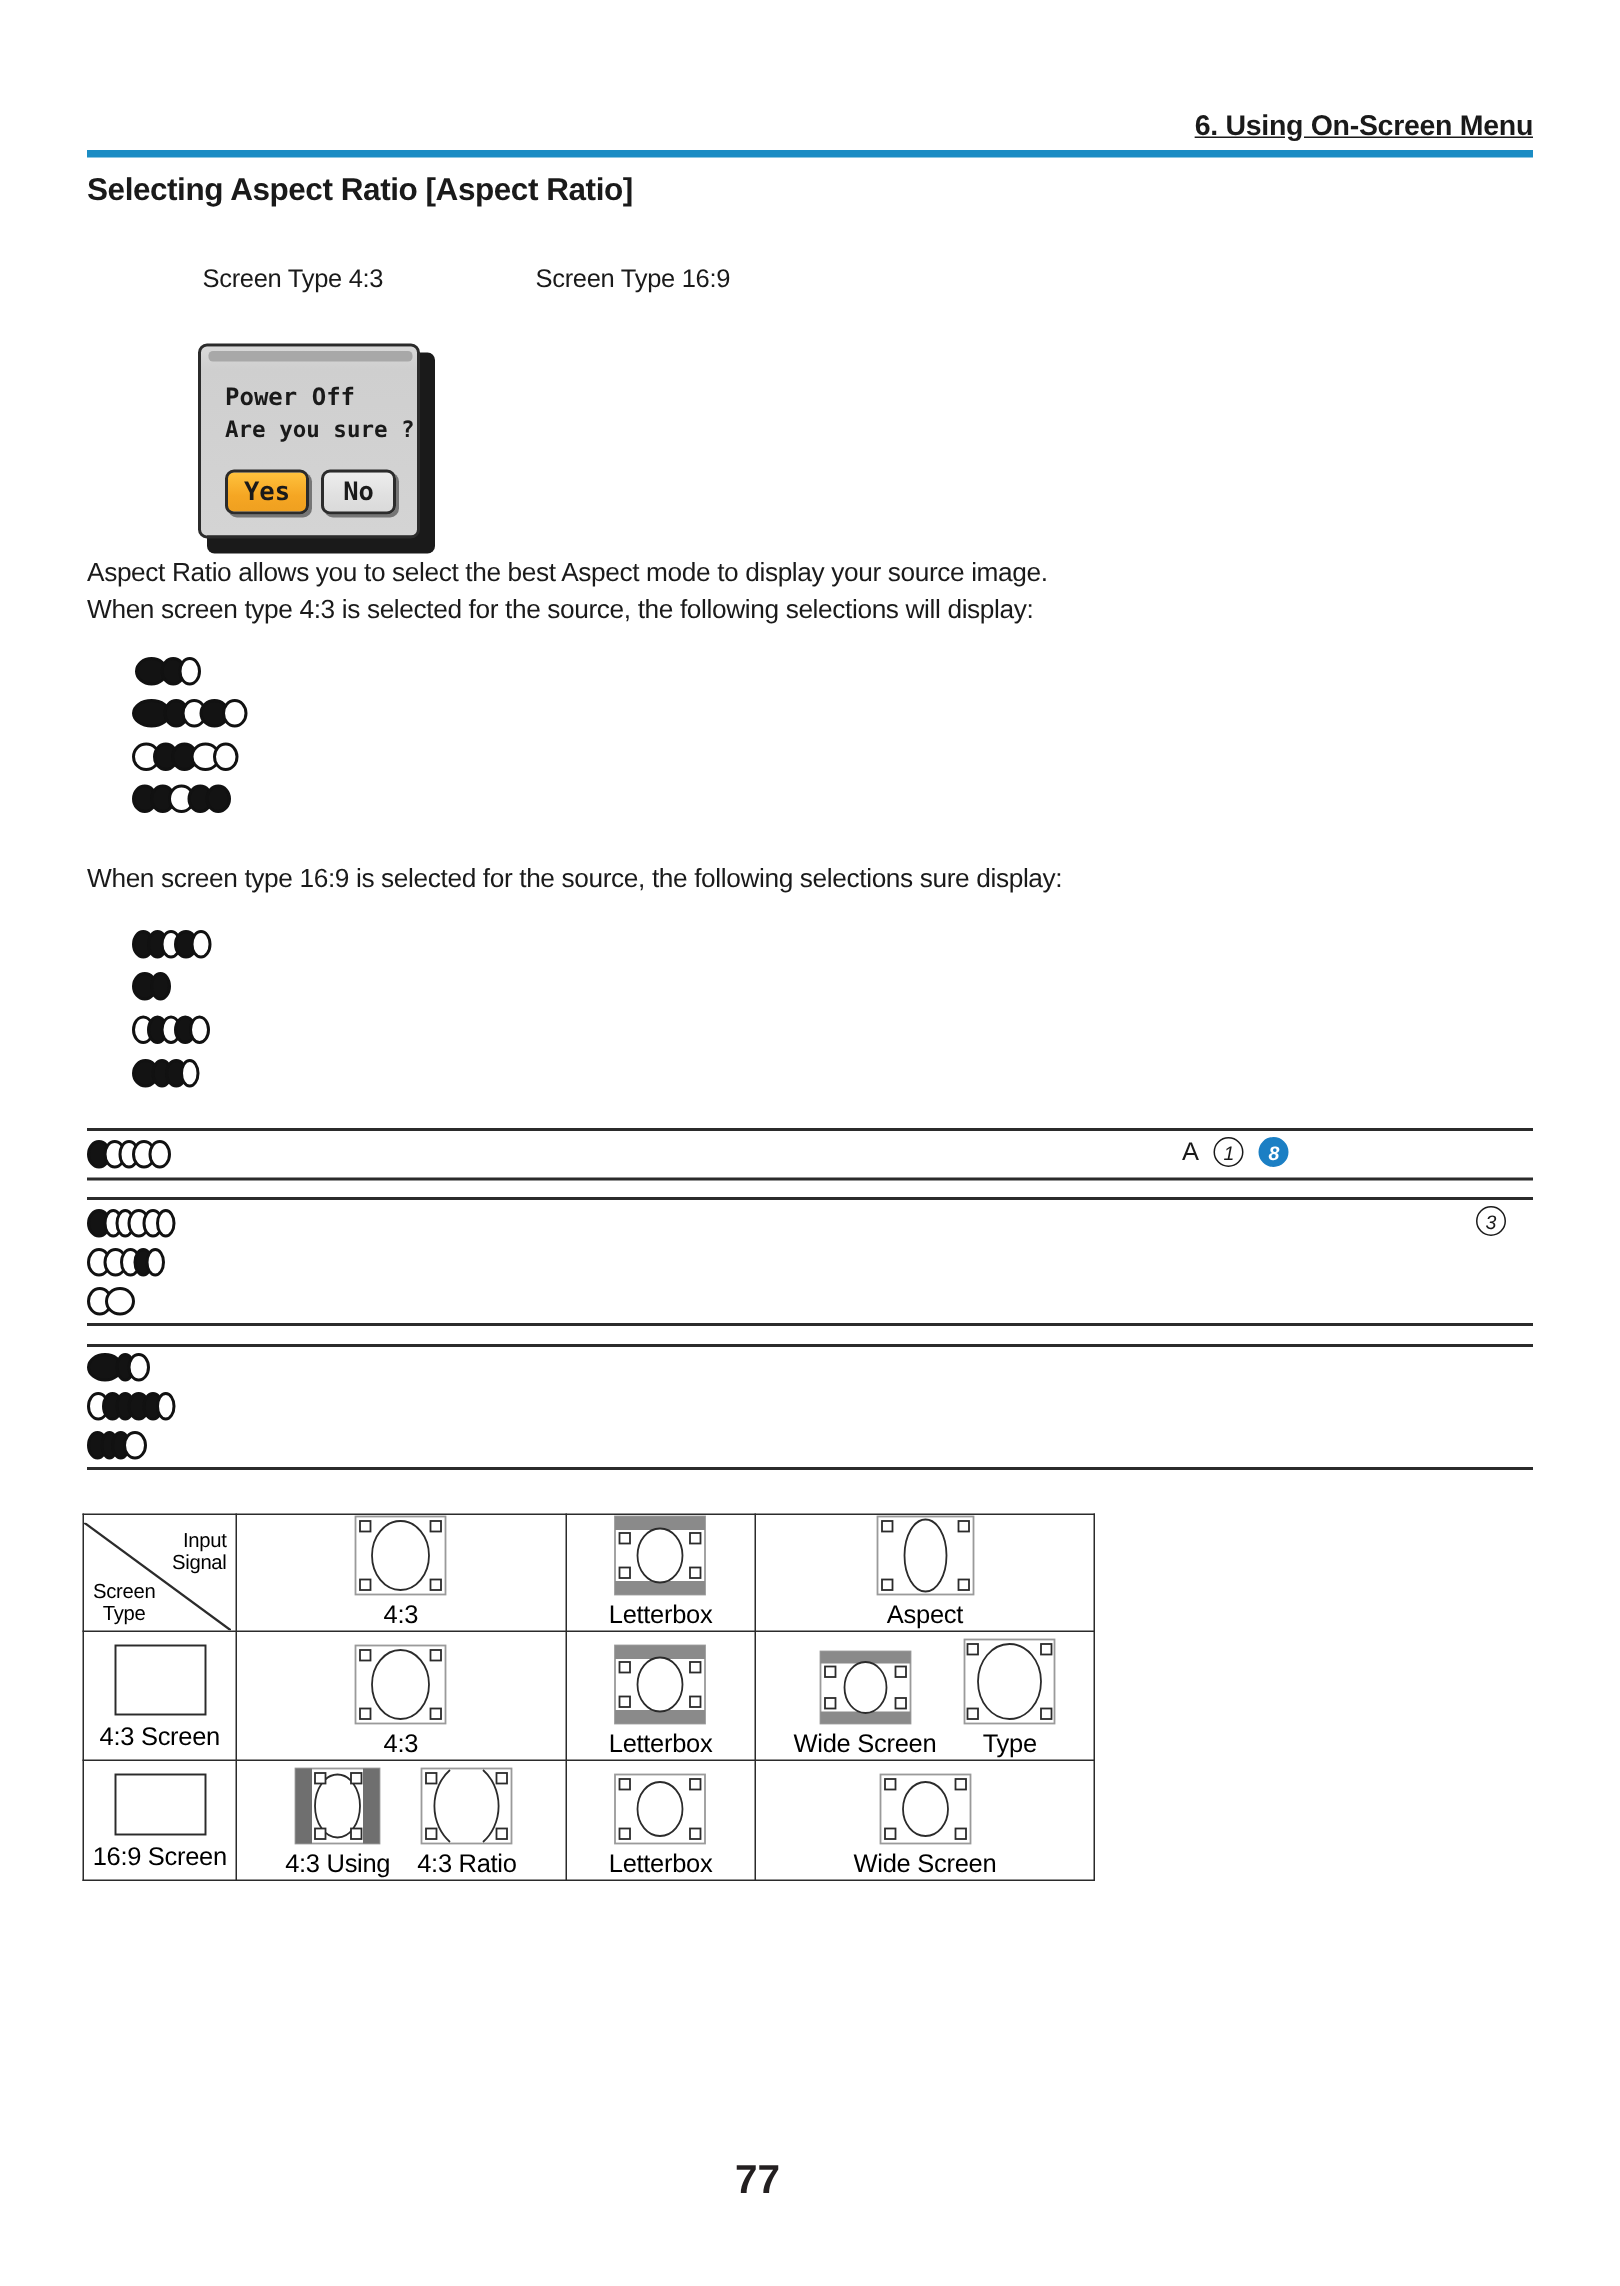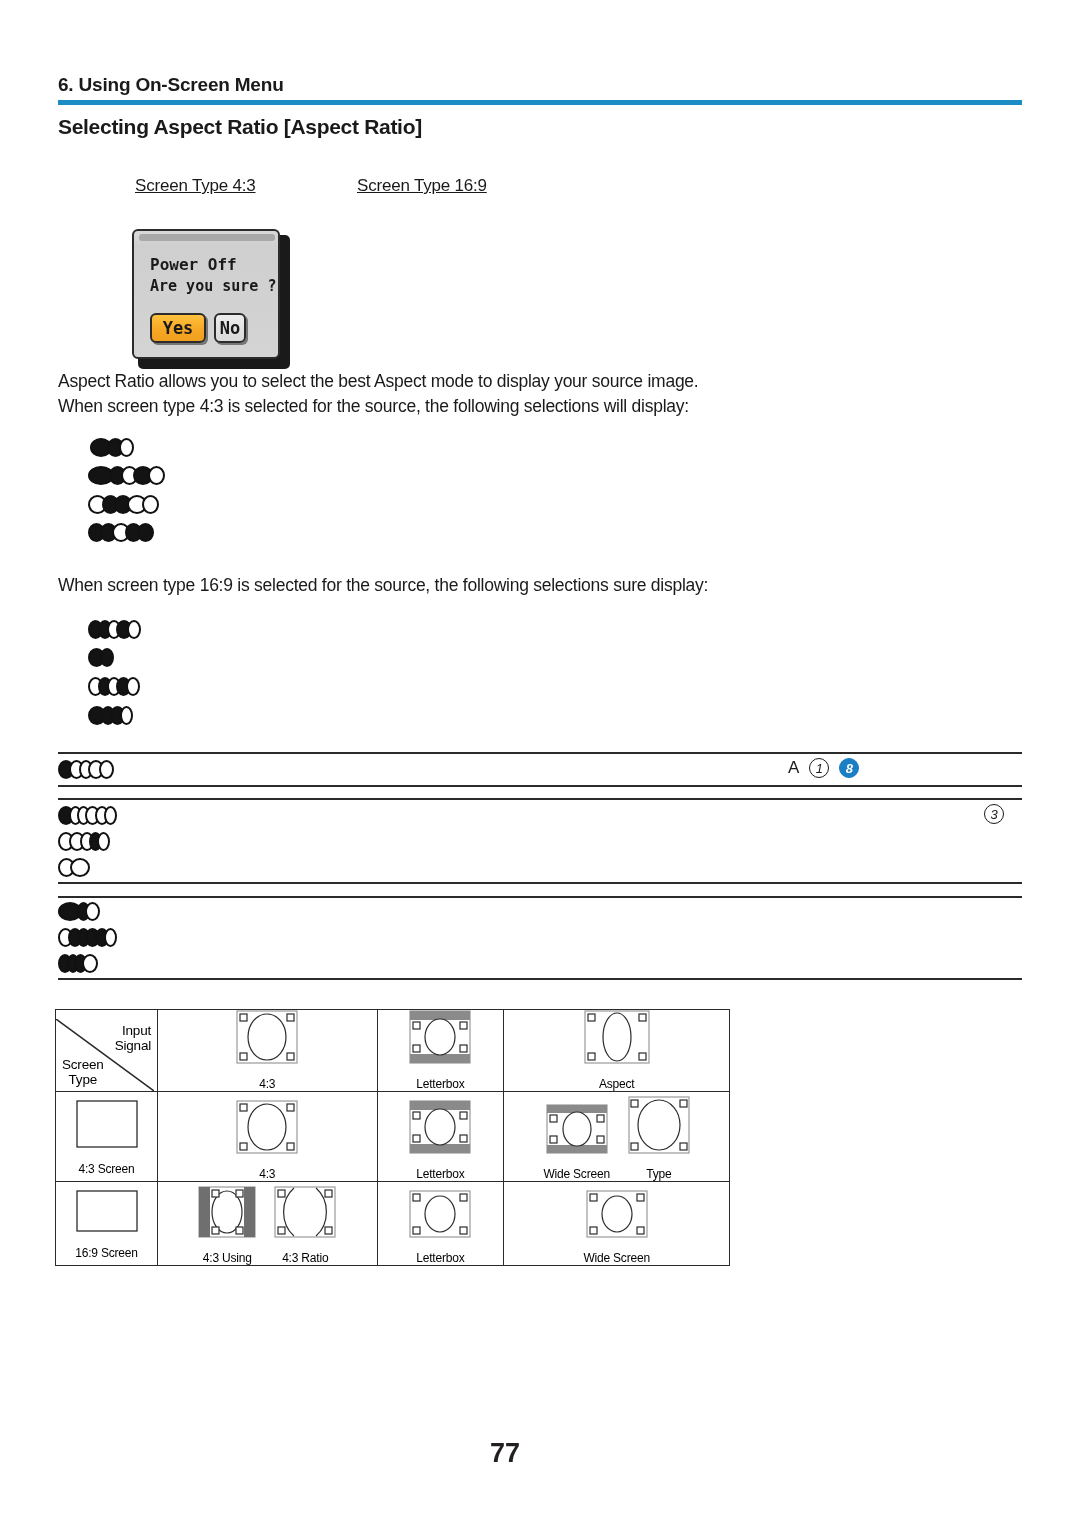--- a/index.html
+++ b/index.html
@@ -15,25 +15,26 @@
     color: #1a1a1a;
     overflow: hidden;
   }
 
   
   .page-header {
     position: absolute;
     left: 58px;
     top: 74px;
     width: 964px;
-    text-align: left;
+    text-align: right;
     font-size: 19px;
     font-weight: bold;
     color: #1a1a1a;
     letter-spacing: -0.2px;
+    text-decoration: underline;
   }
   .header-rule {
     position: absolute;
     left: 58px;
     top: 100px;
     width: 964px;
     height: 5px;
     background: #1b8cc4;
   }
 
@@ -44,21 +45,20 @@
     font-size: 21px;
     font-weight: bold;
     letter-spacing: -0.3px;
   }
 
   
   .cap {
     position: absolute;
     font-size: 17px;
     letter-spacing: -0.2px;
-    text-decoration: underline;
   }
   .cap-43  { left: 135px; top: 176px; }
   .cap-169 { left: 357px; top: 176px; }
 
   
   .osd-wrap {
     position: absolute;
     left: 132px;
     top: 229px;
     width: 158px;
@@ -122,21 +122,21 @@
     justify-content: center;
     box-shadow: 2px 2px 0 rgba(40,40,40,0.55);
   }
   .osd-btn-yes {
     left: 16px;
     width: 56px;
     background: linear-gradient(180deg, #ffc23d 0%, #f5a623 60%, #efa020 100%);
   }
   .osd-btn-no {
     left: 80px;
-    width: 32px;
+    width: 50px;
     background: linear-gradient(180deg, #ededed 0%, #e0e0e0 60%, #dadada 100%);
   }
 
   
   .para {
     position: absolute;
     left: 58px;
     font-size: 17.5px;
     letter-spacing: -0.25px;
     white-space: nowrap;
@@ -257,22 +257,22 @@
     align-items: flex-end;
     justify-content: center;
     gap: 18px;
   }
   .item {
     display: flex;
     flex-direction: column;
     align-items: center;
   }
   .item-cap {
-    margin-top: 13px;
-    font-size: 12px;
+    margin-top: 3px;
+    font-size: 17px;
     white-space: nowrap;
   }
   .thumb { display: block; }
 
   .type-box {
     display: flex;
     flex-direction: column;
     align-items: center;
     padding: 7px 0 5px 0;
   }

